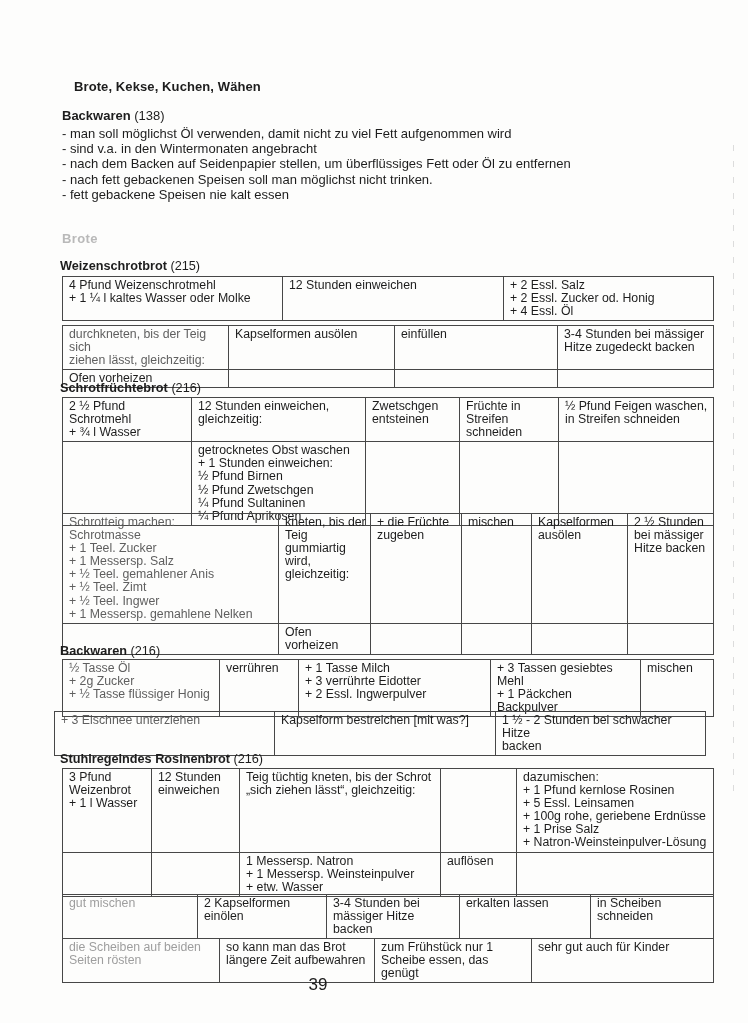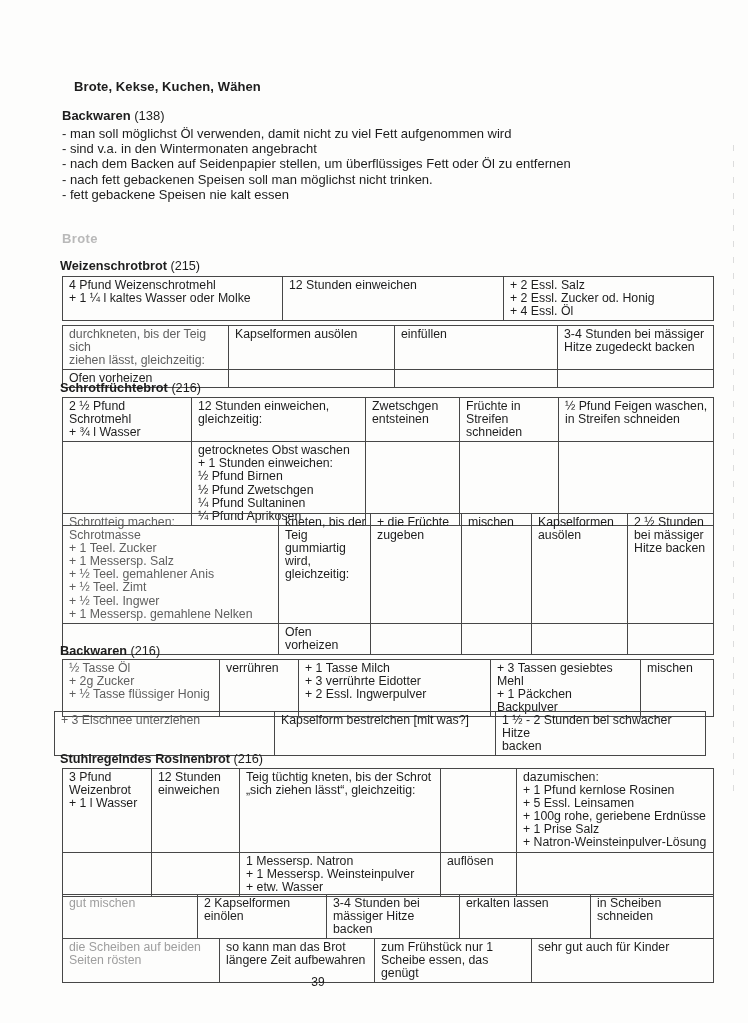--- a/index.html
+++ b/index.html
@@ -19,21 +19,21 @@
   .rtitle { font-size:12.7px; }
   table.t { position:absolute; border-collapse:collapse; table-layout:fixed; width:651px; background:transparent; }
   .t td {
     border:1px solid var(--border,#474747);
     font-size:12.3px; line-height:13.1px;
     padding:2px 4px 2px 6px;
     vertical-align:top; white-space:pre-line; overflow:hidden;
   }
   .dim1 { color:var(--ink-dim,#5f5f5f); }
   .dim2 { color:var(--ink-faint,#9e9e9e); }
-  .pagenum { font-size:12px; text-align:center; width:636px; }
+  .pagenum { font-size:17px; text-align:center; width:636px; }
   .artifact {
     position:absolute; width:1px;
     background:repeating-linear-gradient(to bottom,#dcdcdc 0 6px,transparent 6px 16px);
   }
 </style>
 </head>
 <body>
 
 <div class="page">
 

